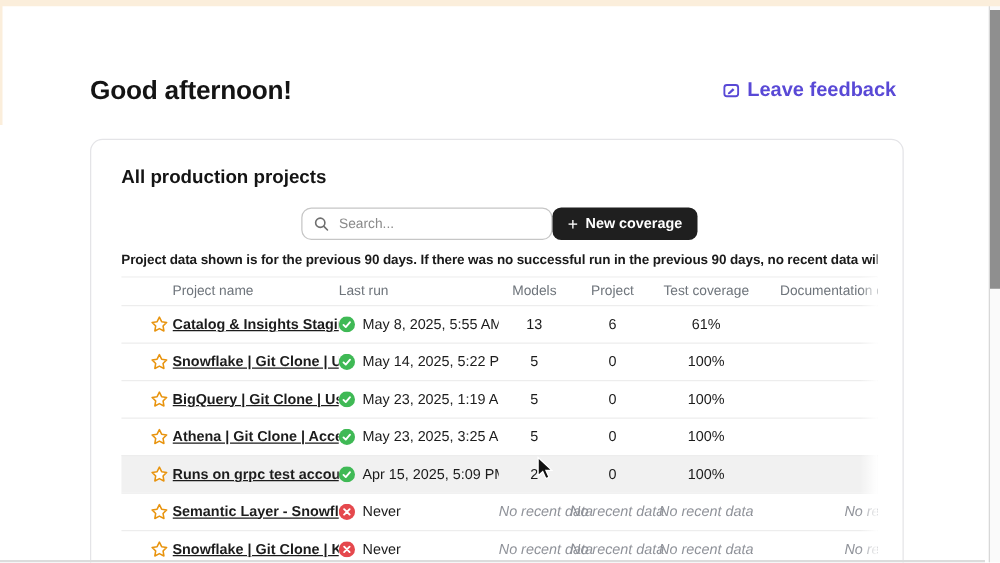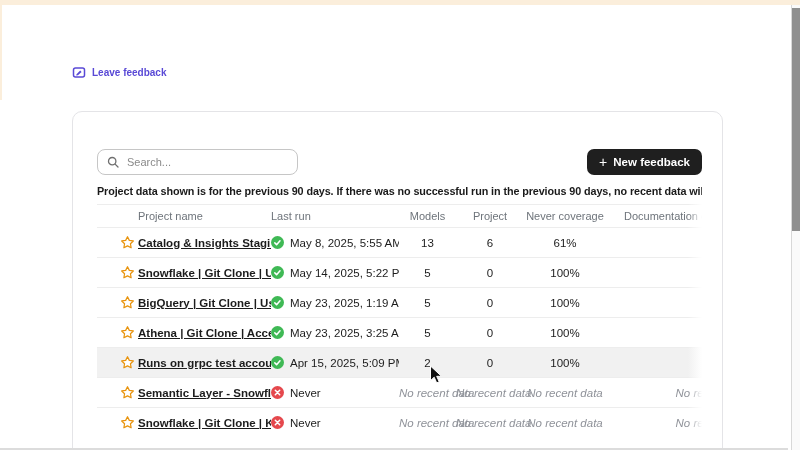--- a/index.html
+++ b/index.html
@@ -11,30 +11,30 @@
   .topstrip { position:absolute; top:0; left:0; width:800px; height:5px; background:#fbeedb; z-index:6; }
   .leftstrip { position:absolute; top:0; left:0; width:2px; height:100px; background:#fbeedb; z-index:6; }
 
   
   .scrollbar { position:absolute; top:0; right:0; width:9px; height:450px; background:#fafafa; border-left:1px solid #d8d8d8; z-index:5; }
   .scrollbar .thumb { position:absolute; top:8px; left:0; width:8px; height:223px; background:#8f8f8f; }
 
   .page { position:absolute; inset:0; padding:60px 83px 0 72px; }
   .page-header { display:flex; justify-content:space-between; align-items:center; height:25px; }
   h1.greeting { margin:0; font-size:21px; font-weight:700; letter-spacing:-0.2px; color:#141414; }
-  .feedback { display:flex; align-items:center; gap:6px; color:#5949d6; font-size:10px; font-weight:700; cursor:pointer; }
+  .feedback { display:flex; align-items:center; gap:6px; color:#5949d6; font-size:16px; font-weight:700; cursor:pointer; }
 
   .card {
     margin-top:26px; width:651px; height:350px;
     background:#fff; border:1px solid #e4e4e7; border-radius:10px;
     padding:21px 20px 0 24px;
   }
   h2.card-title { margin:0; font-size:15px; font-weight:700; color:#141414; }
 
-  .toolbar { margin-top:16px; display:flex; justify-content:space-between; align-items:center; }
+  .toolbar { margin-top:16px; display:flex; justify-content:center; align-items:center; }
   .search { width:201px; height:26px; border:1px solid #c6c6c6; border-radius:8px; display:flex; align-items:center; gap:6px; padding:0 9px; background:#fff; }
   .search input { border:none; outline:none; width:100%; font-size:11px; color:#333; font-family:"Liberation Sans", sans-serif; background:transparent; }
   .search input::placeholder { color:#8a8a8a; }
   .newproj { height:26px; padding:0 12px; border:none; border-radius:7px; background:#1f1f1f; color:#fff; font-size:11.5px; font-weight:600; font-family:"Liberation Sans", sans-serif; display:flex; align-items:center; gap:6px; cursor:pointer; }
   .newproj .plus { font-size:14px; font-weight:400; line-height:1; margin-top:-1px; }
 
   .notice { margin:10px 0 0; font-size:10.8px; font-weight:700; color:#1a1a1a; letter-spacing:-0.1px; white-space:nowrap; overflow:hidden; }
 
   .tablewrap { margin-top:7px; position:relative; overflow:hidden; }
   .trow {
@@ -62,55 +62,57 @@
 
 <div class="topstrip"></div>
 <div class="leftstrip"></div>
 
 <div class="scrollbar">
   <div class="thumb"></div>
 </div>
 
 <div class="page">
   <div class="page-header">
+    <h1 class="greeting">Good afternoon!</h1>
     <div class="feedback">
       <svg class="icon" width="14" height="14" viewBox="0 0 14 14" fill="none">
         <rect x="1.5" y="2" width="11" height="9" rx="2" stroke="#5949d6" stroke-width="1.5"></rect>
         <path d="M4.5 8.2 L8.2 4.5 L9.6 5.9 L5.9 9.2 L4.2 9.4 Z" fill="#5949d6"></path>
       </svg>
       <span>Leave feedback</span>
     </div>
   </div>
 
   <div class="card">
+    <h2 class="card-title">All production projects</h2>
 
     <div class="toolbar">
       <div class="search">
         <svg class="icon" width="12" height="12" viewBox="0 0 12 12" fill="none">
           <circle cx="5.2" cy="5.2" r="3.7" stroke="#6f6f6f" stroke-width="1.3"></circle>
           <path d="M8.1 8.1 L11 11" stroke="#6f6f6f" stroke-width="1.3" stroke-linecap="round"></path>
         </svg>
         <input type="text" placeholder="Search..." style="">
       </div>
       <button class="newproj">
         <span class="plus">+</span>
-        <span>New feedback</span>
+        <span>New coverage</span>
       </button>
     </div>
 
     <p class="notice">Project data shown is for the previous 90 days. If there was no successful run in the previous 90 days, no recent data will be shown.</p>
 
     <div class="tablewrap">
       <div class="trow thead">
         <div class="c-star"></div>
         <div class="c-name">Project name</div>
         <div class="c-run">Last run</div>
         <div class="c-num">Models</div>
         <div class="c-num">Project</div>
-        <div class="c-num">Never coverage</div>
+        <div class="c-num">Test coverage</div>
         <div class="c-doc">Documentation coverage</div>
       </div>
 
       <div class="trow">
         <div class="c-star">
             <svg class="icon" width="15" height="15" viewBox="0 0 24 24">
               <path d="M12 2.8l2.9 5.8 6.4.9-4.6 4.5 1.1 6.4-5.8-3-5.8 3 1.1-6.4L2.7 9.5l6.4-.9z" fill="#fff" stroke="#e8940f" stroke-width="2" stroke-linejoin="round"></path>
             </svg>
           </div>
         <div class="c-name"><span class="plink">Catalog &amp; Insights Staging...</span></div>

